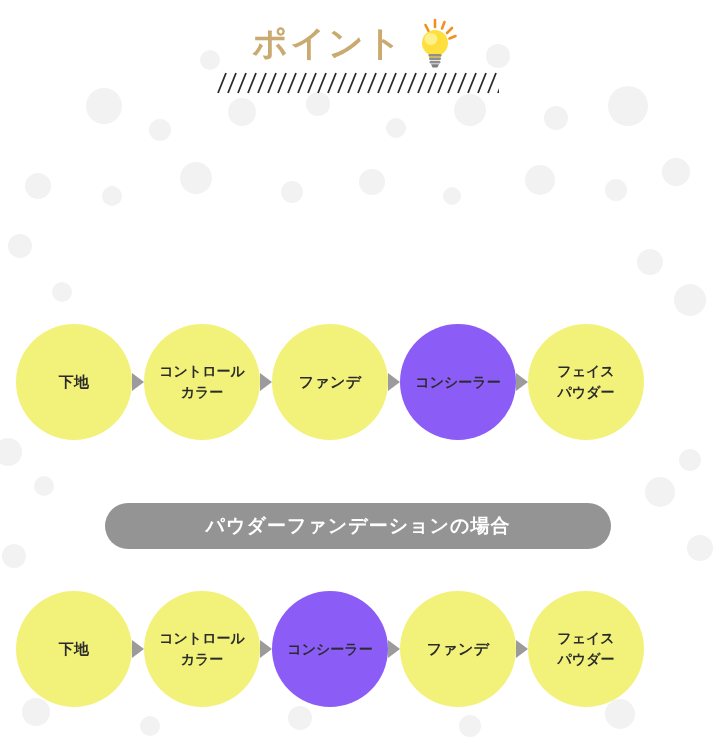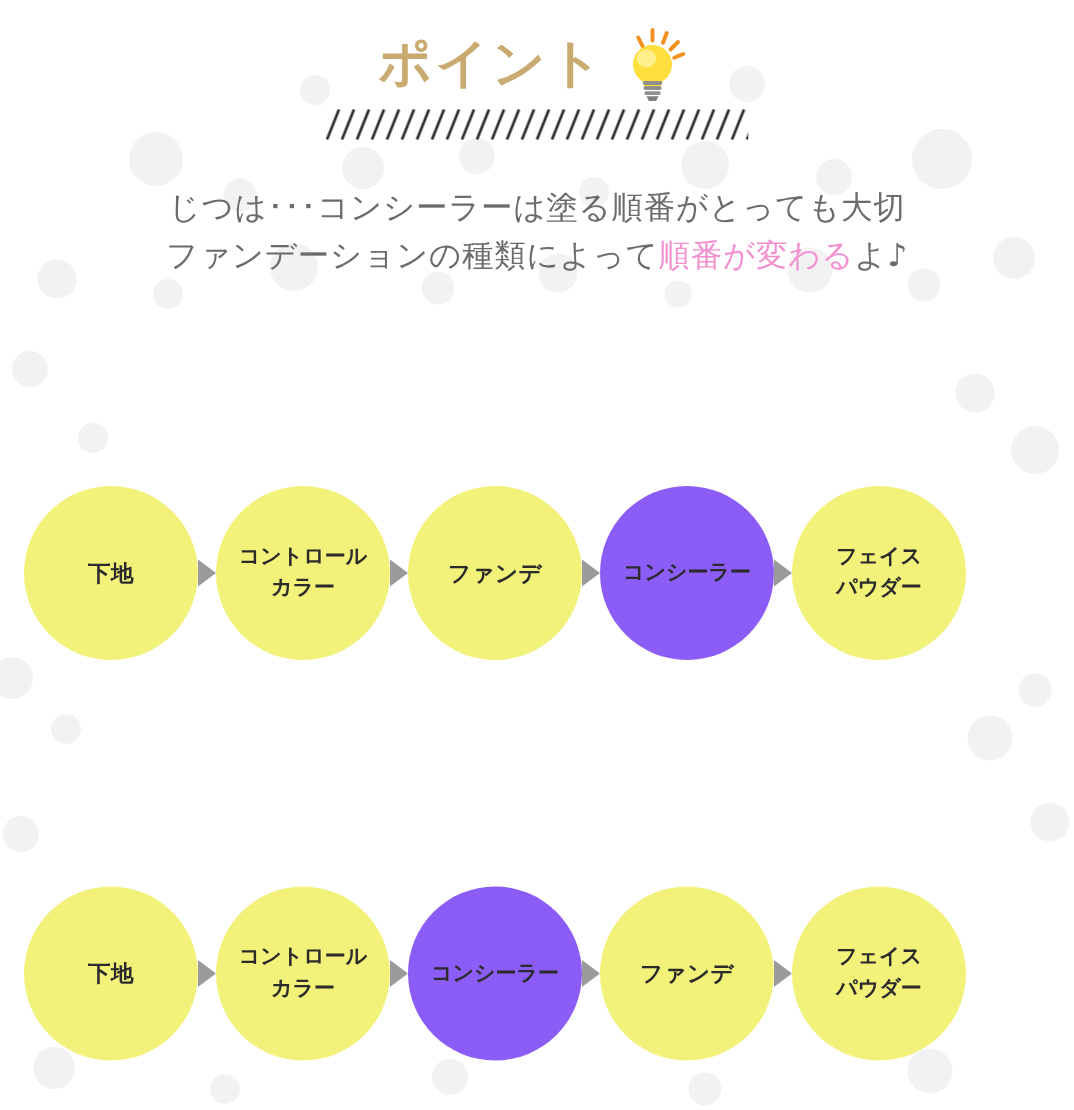--- a/index.html
+++ b/index.html
@@ -237,24 +237,20 @@
             <pattern id="hatchpat" width="10" height="22" patternUnits="userSpaceOnUse">
               <line x1="1" y1="21" x2="9" y2="1" stroke="#2b2b2b" stroke-width="1.8"></line>
             </pattern>
           </defs>
           <rect x="0" y="0" width="282" height="22" fill="url(#hatchpat)"></rect>
         </svg>
       </div>
     </div>
   </div>
 
-  <div class="lead">
-    <div>じつは･･･コンシーラーは塗る順番がとっても大切</div>
-    <div><span>ファンデーションの種類によって</span><span class="accent">順番が変わる</span><span>よ♪</span></div>
-  </div>
 
 
   <div class="steps" id="steps-1">
     <div class="step yellow">
       <span class="step-label">下地</span>
     </div>
     <div class="arrow"></div>
     <div class="step yellow">
       <span class="step-label tight">コントロール
 カラー</span>
@@ -267,20 +263,21 @@
     <div class="step pink">
       <span class="step-label tight">コンシーラー</span>
     </div>
     <div class="arrow"></div>
     <div class="step yellow">
       <span class="step-label tight">フェイス
 パウダー</span>
     </div>
   </div>
 
+  <div class="banner" id="banner-2">パウダーファンデーションの場合</div>
 
   <div class="steps" id="steps-2">
     <div class="step yellow">
       <span class="step-label">下地</span>
     </div>
     <div class="arrow"></div>
     <div class="step yellow">
       <span class="step-label tight">コントロール
 カラー</span>
     </div>

